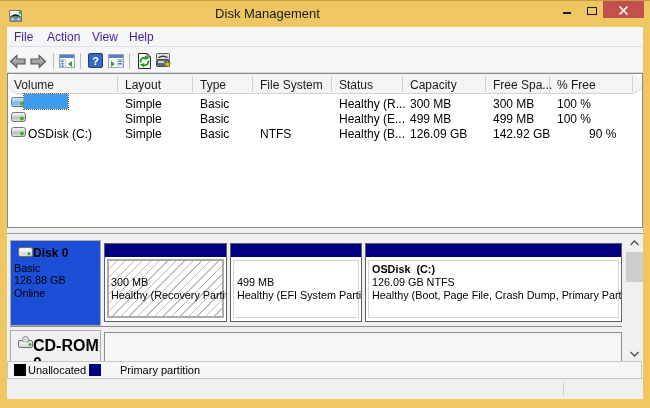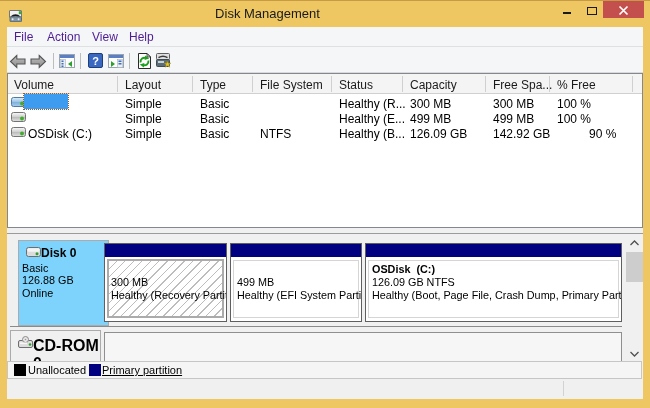--- a/index.html
+++ b/index.html
@@ -99,21 +99,21 @@
         <rect x="1.5" y="0.5" width="13" height="6" rx="1" fill="#e0e0e0" stroke="#5f5f5f"></rect>
         <path d="M3.5 4.6 Q8 1.8 12.5 4.6" fill="none" stroke="#3a3a3a" stroke-width="1.5"></path>
         <rect x="1.5" y="6.5" width="13" height="7" rx="1" fill="#5d6d77" stroke="#404b52"></rect>
         <rect x="3" y="8" width="6" height="2" fill="#c9d2d6"></rect>
         <path d="M12 8 L13.3 10.2 L15.8 10.2 L13.8 11.8 L14.6 14.2 L12.5 12.8 L10.4 14.2 L11.2 11.8 L9.2 10.2 L11.7 10.2 Z" fill="#e8c822" stroke="#9a8410" stroke-width="0.5"></path>
       </svg>
     </div>
 
     <div class="abs" style="left:0;top:46px;width:636px;height:155px;background:#fff;border:1px solid #828790;">
 
-      <div class="abs" style="left:0;top:0;width:634px;height:20px;background:#f4f4f4;border-bottom:1px solid #d0d0d0;font-size:12px;color:#1a1a1a;">
+      <div class="abs" style="left:0;top:0;width:634px;height:20px;background:#f4f4f4;border-bottom:1px solid #d0d0d0;font-size:12px;color:#1a1a1a;border-radius:10px;">
         <span class="abs" style="left:6px;top:4px;">Volume</span>
         <span class="abs" style="left:117px;top:4px;">Layout</span>
         <span class="abs" style="left:192px;top:4px;">Type</span>
         <span class="abs" style="left:252px;top:4px;">File System</span>
         <span class="abs" style="left:331px;top:4px;">Status</span>
         <span class="abs" style="left:402px;top:4px;">Capacity</span>
         <span class="abs" style="left:485px;top:4px;">Free Spa...</span>
         <span class="abs" style="left:549px;top:4px;">% Free</span>
         <div class="abs" style="left:109px;top:2px;width:1px;height:16px;background:#d0d0d0;"></div>
         <div class="abs" style="left:184px;top:2px;width:1px;height:16px;background:#d0d0d0;"></div>
@@ -177,21 +177,21 @@
         <span class="abs" style="left:581px;top:33px;">90 %</span>
       </div>
     </div>
 
     <div class="abs" style="left:0;top:201px;width:636px;height:6px;background:#f0f0f0;"></div>
 
     <div class="abs" style="left:0;top:206px;width:636px;height:128px;background:#f0f0f0;border-top:1px solid #9b9b9b;font-size:10.8px;color:#000;">
 
       <div class="abs" style="left:3px;top:6px;width:612px;height:93px;">
 
-        <div class="abs" style="left:8px;top:0;width:91px;height:86px;border:1px solid #ababab;background:#7dd3fc;">
+        <div class="abs" style="left:0;top:0;width:91px;height:86px;border:1px solid #ababab;background:#1d4ed8;">
           <svg class="abs" style="left:7px;top:6px;" width="15" height="10" viewBox="0 0 15 10">
             <rect x="0.5" y="0.5" width="14" height="9" rx="2" fill="#dcdcdc" stroke="#6e6e6e"></rect>
             <rect x="1.5" y="1.2" width="12" height="3.6" rx="1.5" fill="#f4f4f4"></rect>
             <circle cx="11" cy="6.8" r="1.5" fill="#2e9e2e"></circle>
           </svg>
           <b class="abs" style="left:22px;top:5px;font-size:12px;">Disk 0</b>
           <span class="abs" style="left:3px;top:21px;">Basic</span>
           <span class="abs" style="left:3px;top:33px;">126.88 GB</span>
           <span class="abs" style="left:3px;top:46px;">Online</span>
         </div>
@@ -244,19 +244,19 @@
             <path d="M4.5 7 L8.5 11 L12.5 7" fill="none" stroke="#505050" stroke-width="1.3"></path>
           </svg>
         </div>
       </div>
     </div>
 
     <div class="abs" style="left:0;top:334px;width:635px;height:18px;background:#f5f5f5;border:1px solid #c6c6c6;font-size:11px;color:#000;">
       <div class="abs" style="left:6px;top:2px;width:12px;height:12px;background:#000;"></div>
       <span class="abs" style="left:20px;top:2px;">Unallocated</span>
       <div class="abs" style="left:81px;top:2px;width:12px;height:12px;background:#000080;"></div>
-      <span class="abs" style="left:94px;top:2px;text-decoration:underline;">Primary partition</span>
+      <span class="abs" style="left:112px;top:2px;">Primary partition</span>
     </div>
 
     <div class="abs" style="left:0;top:352px;width:635px;height:20px;background:#f0f0f0;">
       <div class="abs" style="left:556px;top:2px;width:1px;height:15px;background:#d2d2d2;"></div>
     </div>
   </div>
 
 </body></html>

